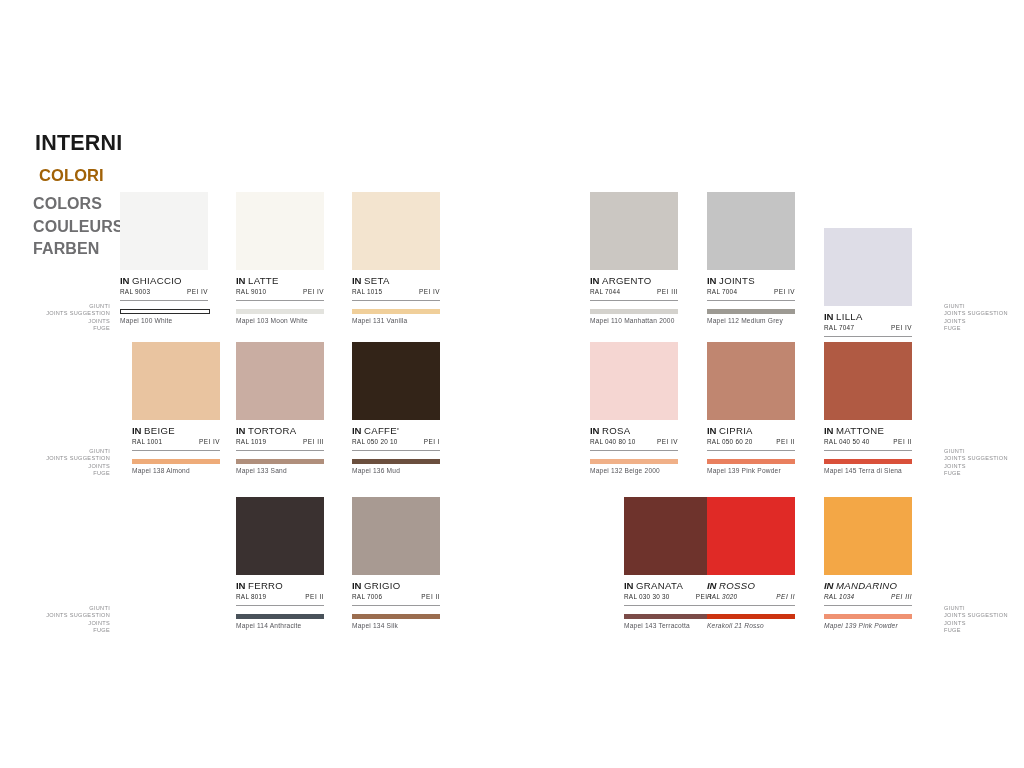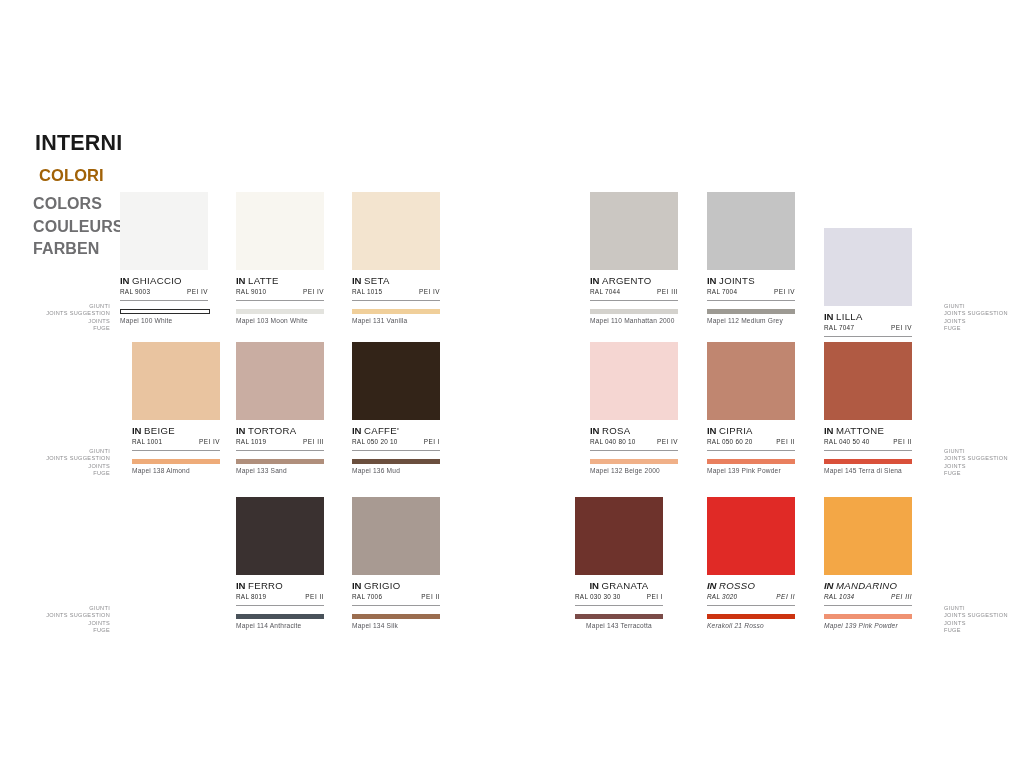--- a/index.html
+++ b/index.html
@@ -284,21 +284,21 @@
     <div class="swatch-cell" style="left: 352px; top: 497px;">
       <span class="swatch-chip" style="background: rgb(168, 154, 146);"></span>
       <div class="swatch-name"><span class="in-mark">IN</span>&nbsp;<span class="nm">GRIGIO</span></div>
       <div class="swatch-specs">
         <span class="swatch-ral">RAL 7006</span>
         <span class="swatch-pei">PEI  II</span>
       </div>
       <span class="grout-bar" style="background: rgb(155, 109, 79);"></span>
       <div class="grout-name">Mapei 134 Silk</div>
     </div>
-    <div class="swatch-cell" style="left: 575px; top: 497px; text-align: center;">
+    <div class="swatch-cell" style="left: 624px; top: 497px;">
       <span class="swatch-chip" style="background: rgb(110, 51, 44);"></span>
       <div class="swatch-name"><span class="in-mark">IN</span>&nbsp;<span class="nm">GRANATA</span></div>
       <div class="swatch-specs">
         <span class="swatch-ral">RAL 030 30 30</span>
         <span class="swatch-pei">PEI  I</span>
       </div>
       <span class="grout-bar" style="background: rgb(123, 75, 72);"></span>
       <div class="grout-name">Mapei 143 Terracotta</div>
     </div>
     <div class="swatch-cell" style="left: 707px; top: 497px; font-style: italic;">

